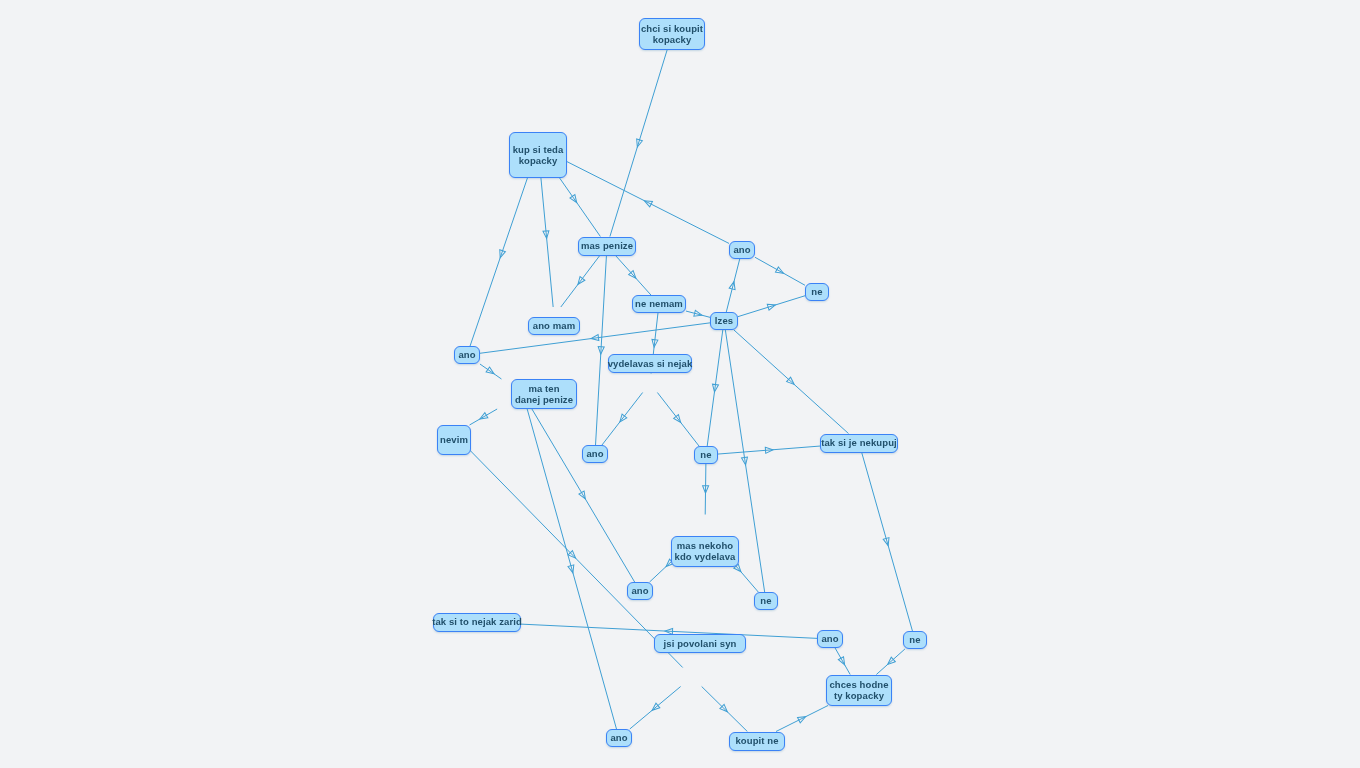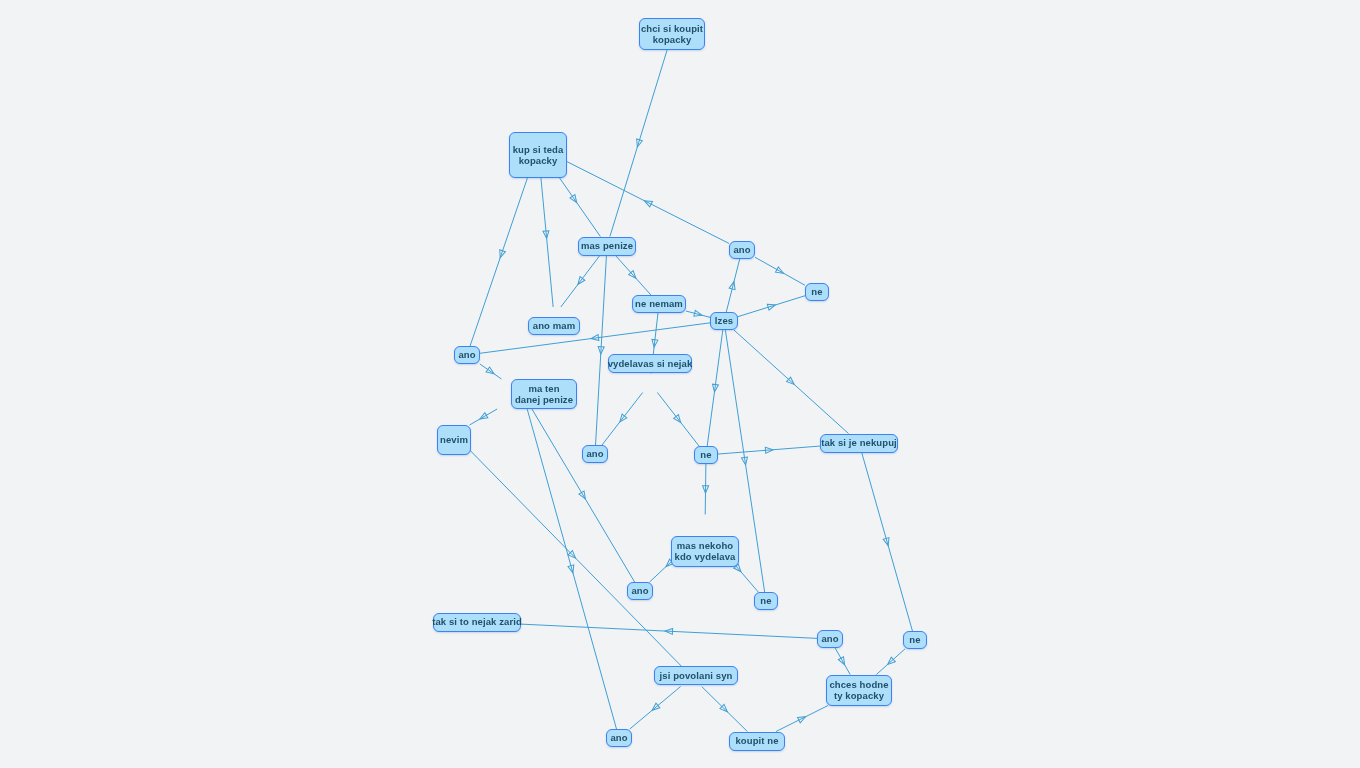--- a/index.html
+++ b/index.html
@@ -207,18 +207,18 @@
     <div class="graph-node" style="left: 582px; top: 445px; width: 26px; height: 18px;">ano</div>
     <div class="graph-node" style="left: 694px; top: 446px; width: 24px; height: 18px;">ne</div>
     <div class="graph-node" style="left: 820px; top: 433.5px; width: 78px; height: 19px;">tak si je nekupuj</div>
     <div class="graph-node" style="left: 671px; top: 514.5px; width: 68px; height: 31px; margin-top: 21px;">mas nekoho
 kdo vydelava</div>
     <div class="graph-node" style="left: 627px; top: 582px; width: 26px; height: 18px;">ano</div>
     <div class="graph-node" style="left: 754px; top: 592px; width: 24px; height: 18px;">ne</div>
     <div class="graph-node" style="left: 433px; top: 612.5px; width: 88px; height: 19px;">tak si to nejak zarid</div>
     <div class="graph-node" style="left: 817px; top: 630px; width: 26px; height: 18px;">ano</div>
     <div class="graph-node" style="left: 903px; top: 631px; width: 24px; height: 18px;">ne</div>
-    <div class="graph-node" style="left: 654px; top: 666px; width: 84px; height: 19px;">jsi povolani syn</div>
+    <div class="graph-node" style="left: 654px; top: 634px; width: 92px; height: 19px;">jsi povolani syn</div>
     <div class="graph-node" style="left: 826px; top: 674.5px; width: 66px; height: 31px;">chces hodne
 ty kopacky</div>
     <div class="graph-node" style="left: 606px; top: 729px; width: 26px; height: 18px;">ano</div>
     <div class="graph-node" style="left: 729px; top: 731.5px; width: 56px; height: 19px;">koupit ne</div>
   </div>
 
 </body></html>

